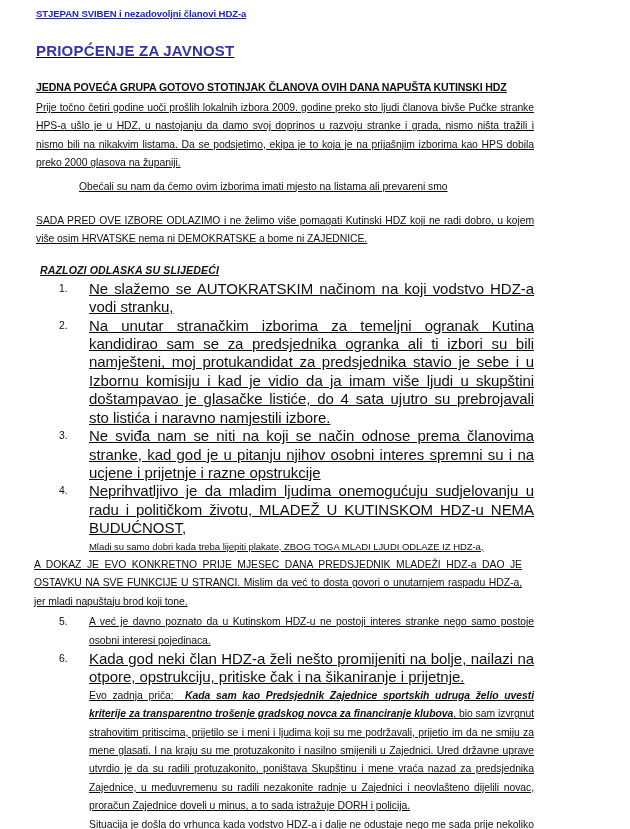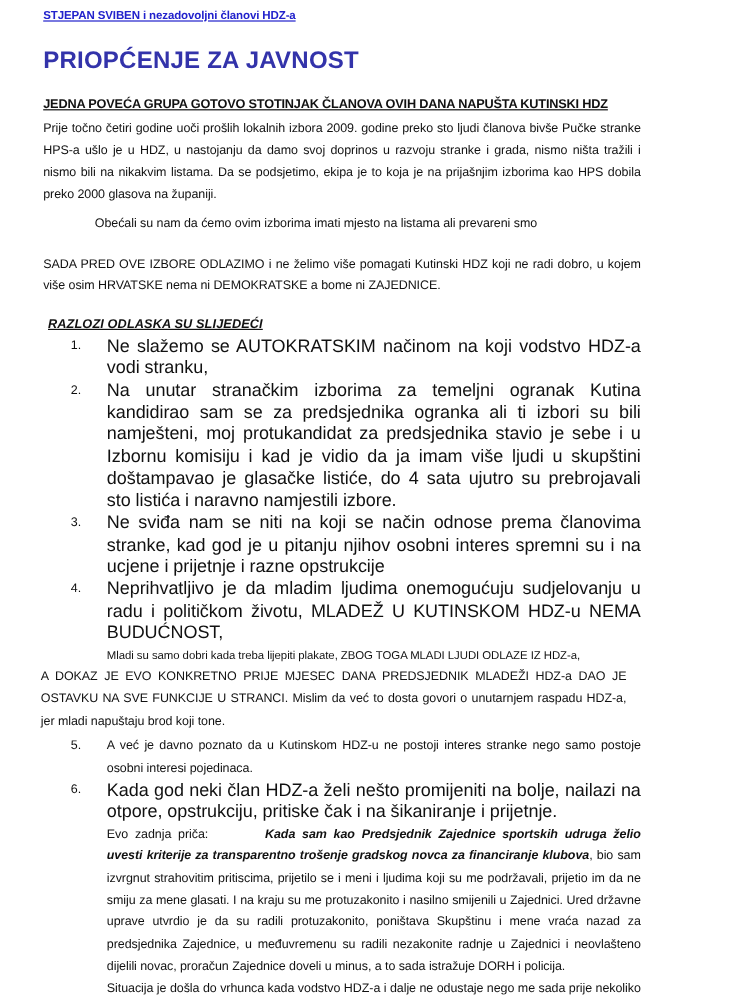--- a/index.html
+++ b/index.html
@@ -14,37 +14,38 @@
     color: #0d0d0d;
     overflow: hidden;
   }
   .page {
     position: relative;
     width: 564px;
     height: 829px;
     box-sizing: border-box;
     padding: 3px 30px 0 32px;
     background: #ffffff;
+    text-decoration: underline;
   }
 
   
   .doc-header {
     font-size: 9.6px;
     font-weight: bold;
     color: #2222cc;
     text-decoration: underline;
     letter-spacing: -0.1px;
     line-height: 13px;
     margin: 2px 0 0 4px;
     display: inline-block;
   }
 
   
   .doc-title {
-    font-size: 20px;
+    font-size: 15px;
     font-weight: bold;
     color: #3333aa;
     letter-spacing: 0.2px;
     margin: 21px 0 0 4px;
     line-height: 18px;
   }
 
   
   .headline {
     font-size: 10.6px;
@@ -116,21 +117,21 @@
     font-size: 10.4px;
     line-height: 18.4px;
     text-align: justify;
     color: #111111;
     letter-spacing: -0.05px;
     display: block;
   }
   ol.reasons > li .sub.small {
     font-size: 9.5px;
   }
-  .italic-quote { font-style: italic; font-weight: bold; margin-left: 36px; }
+  .italic-quote { font-style: italic; font-weight: bold; }
 
   
   .fullbleed {
     font-size: 10.4px;
     line-height: 18.4px;
     color: #111111;
     text-align: justify;
     margin: 0 12px 0 2px;
     letter-spacing: -0.05px;
   }

